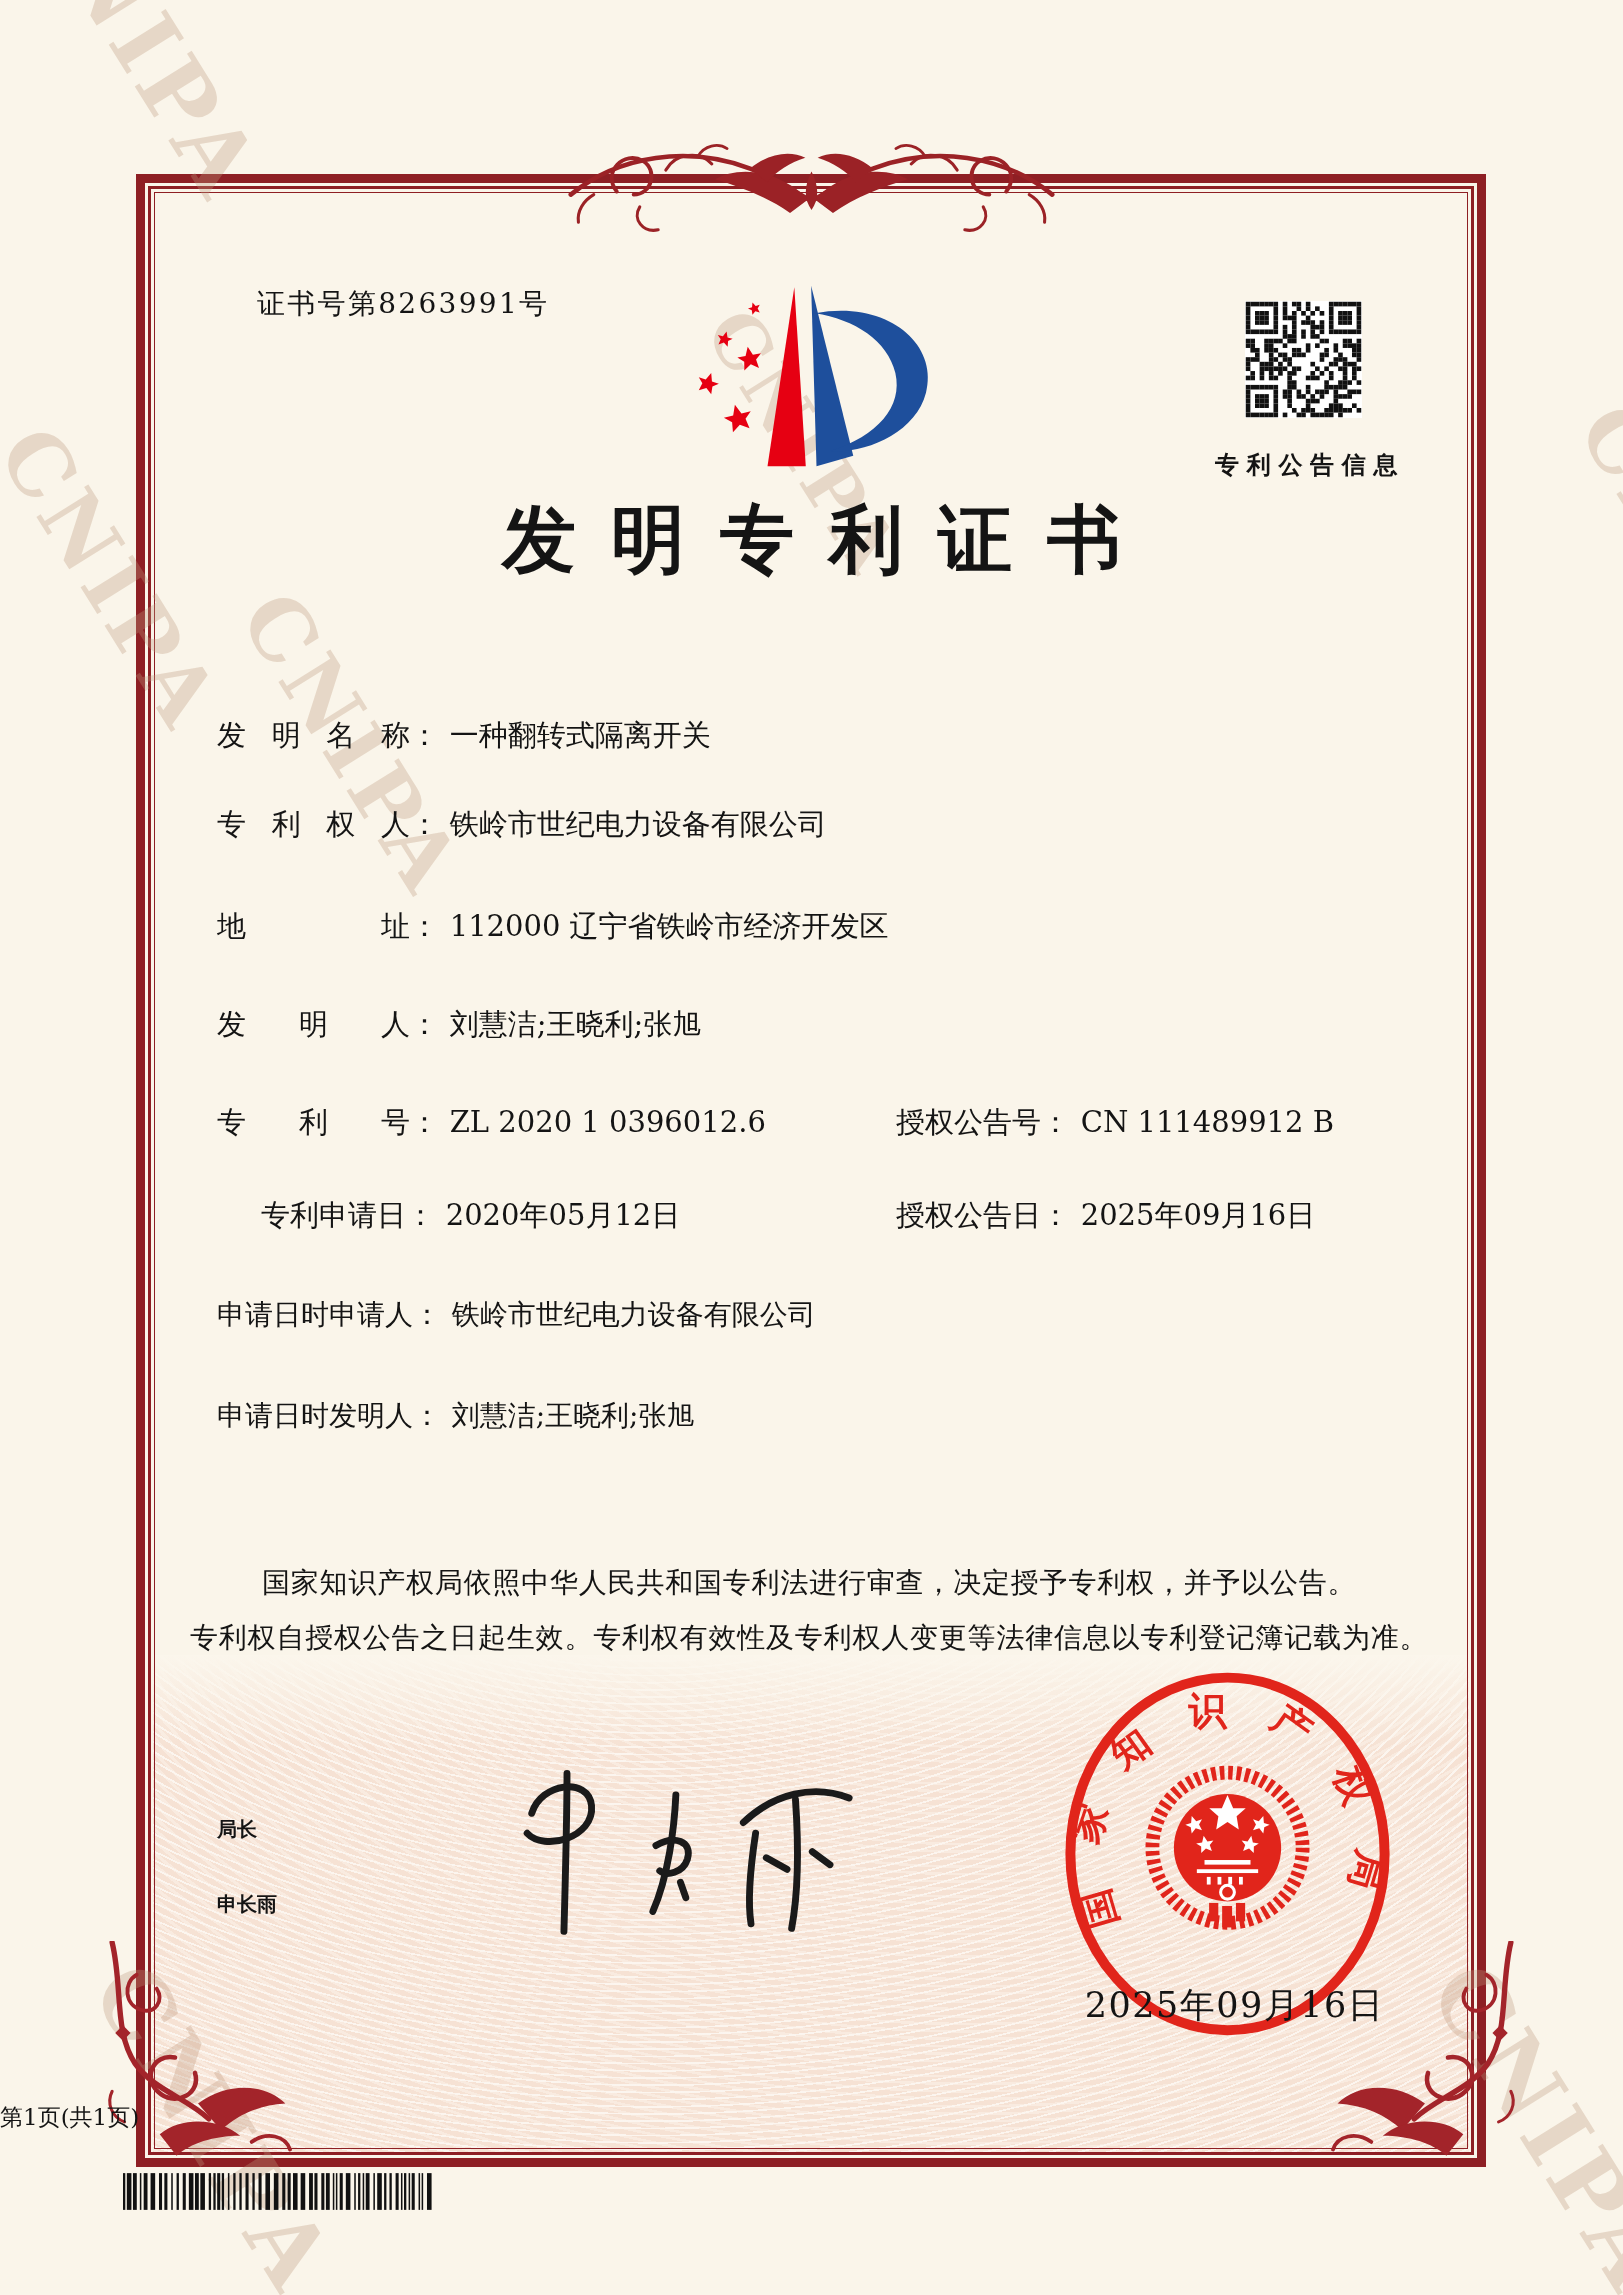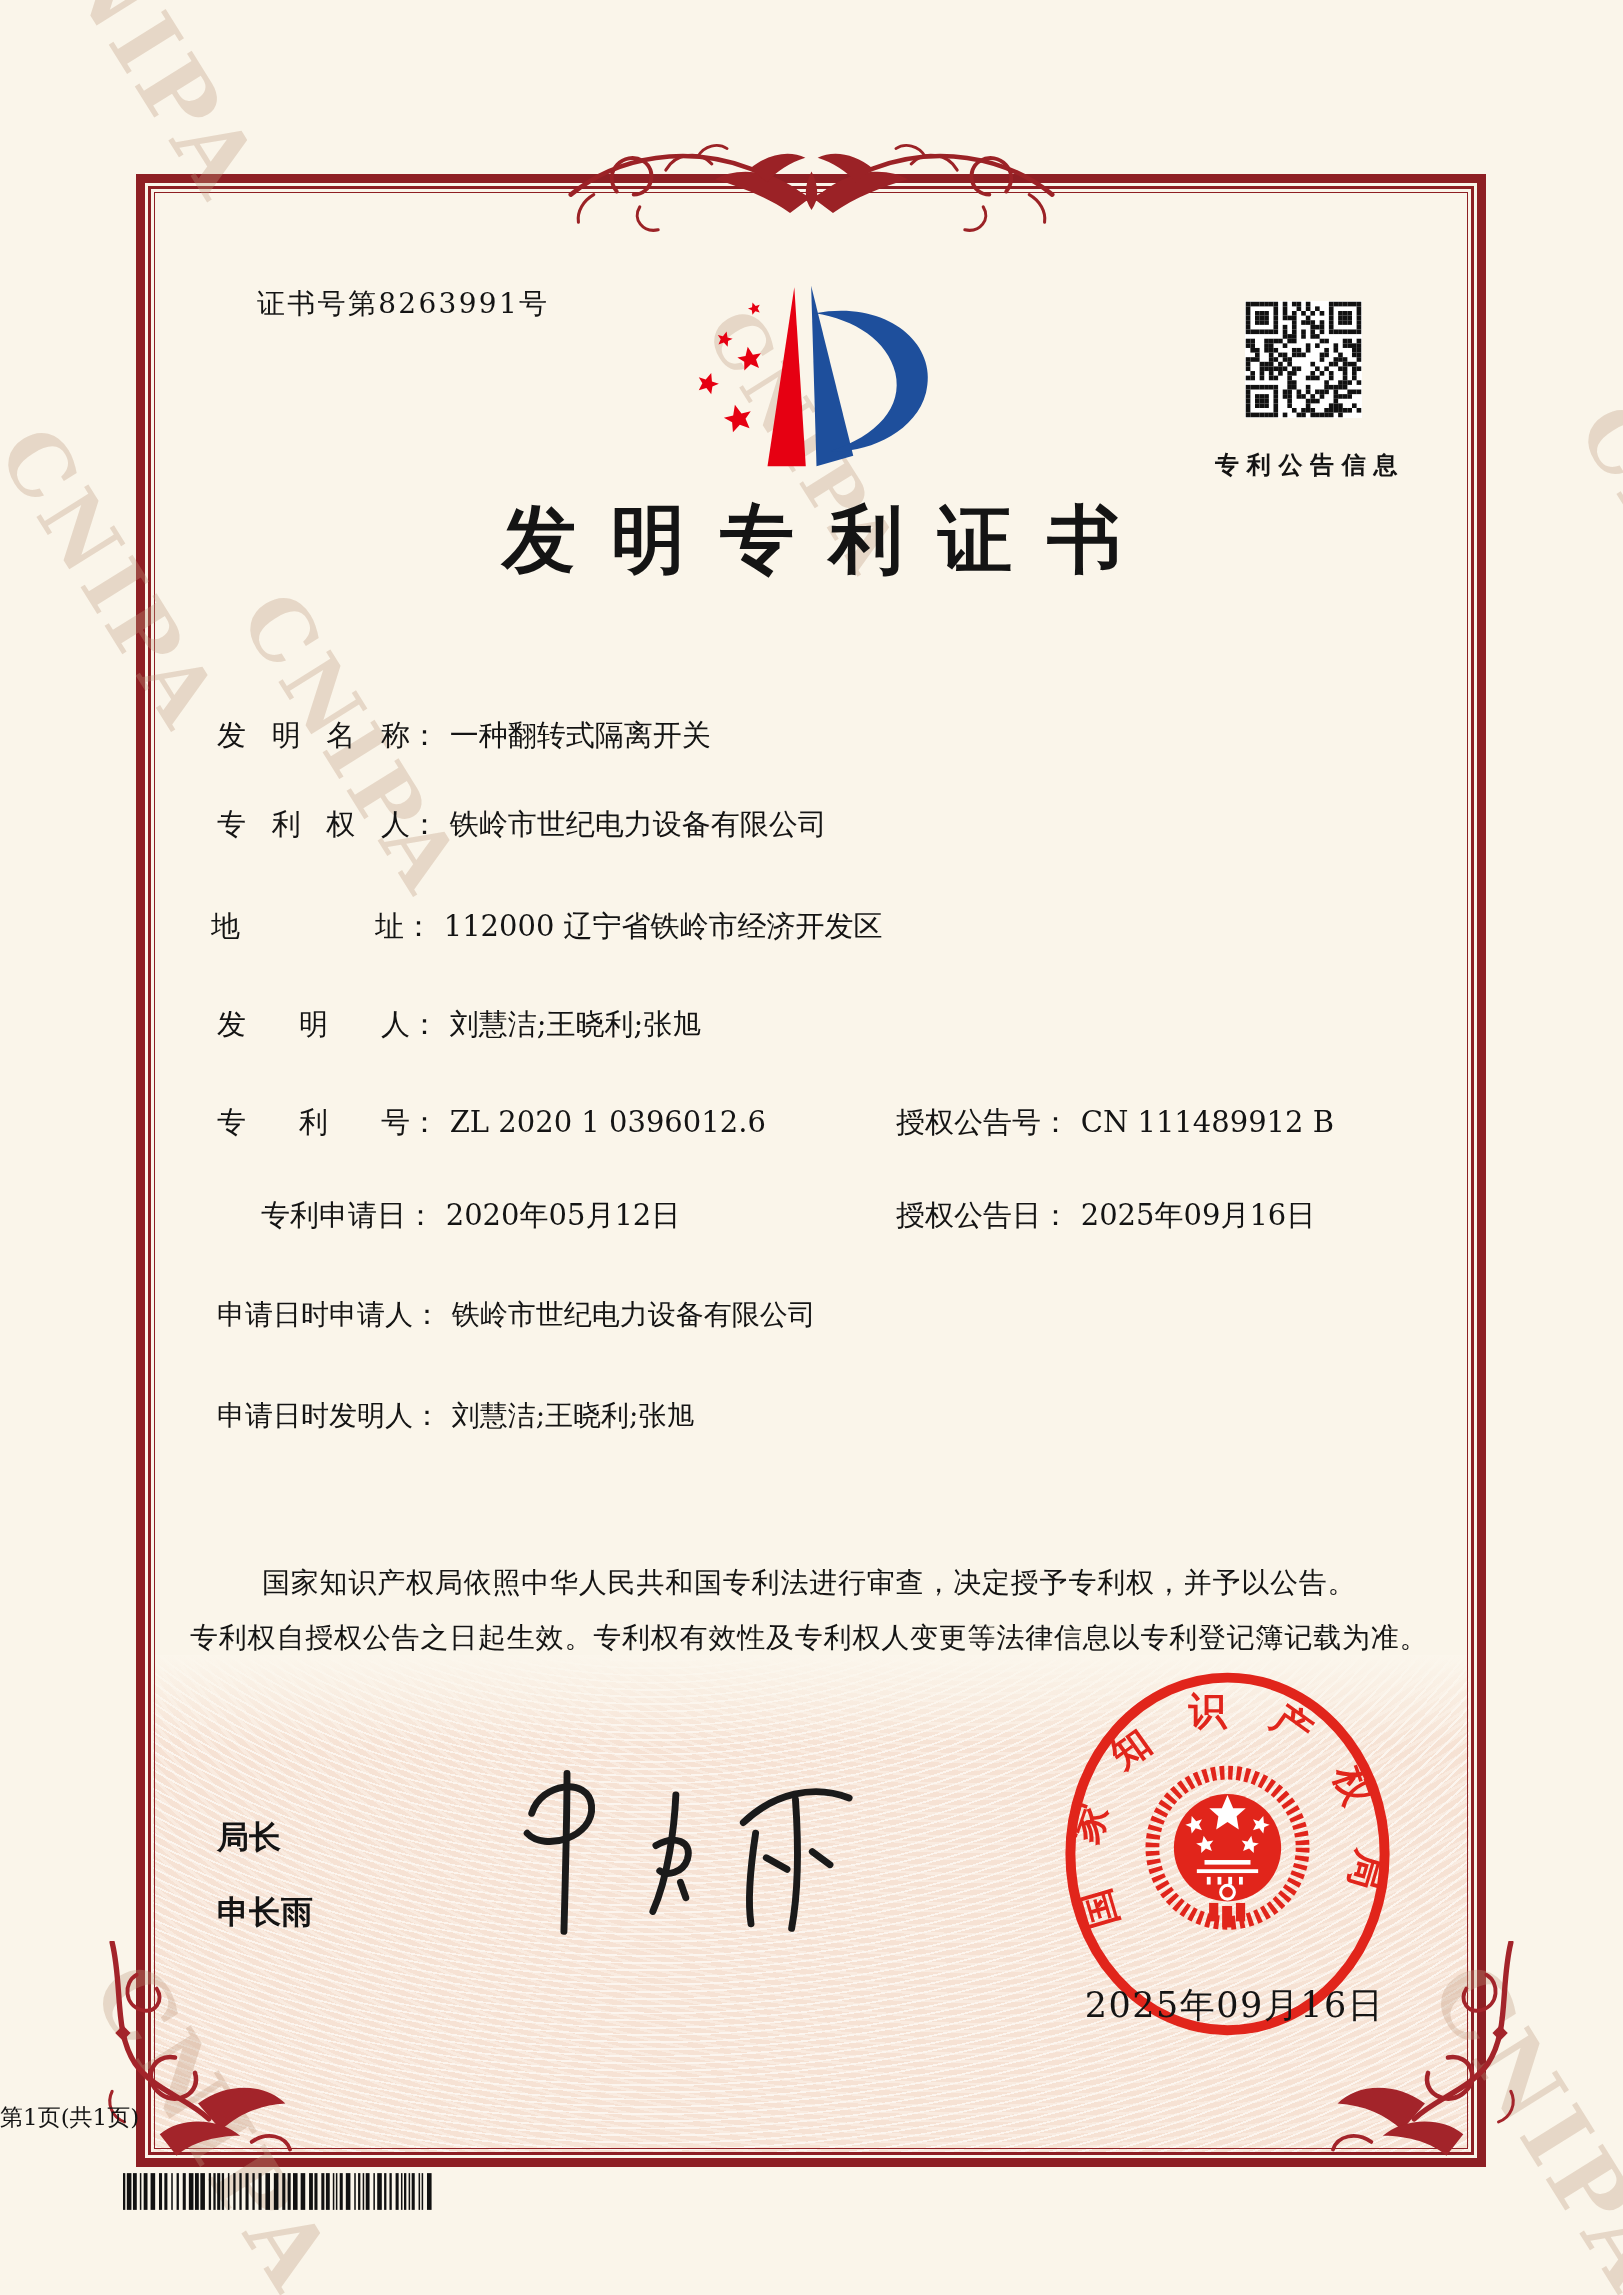--- a/index.html
+++ b/index.html
@@ -27,21 +27,21 @@
   .cert-no{left:217px;top:285px;font-size:28px;letter-spacing:2.3px;margin-left:40px;}
   .qr-label{left:1215px;top:449px;font-size:24px;letter-spacing:7.7px;font-weight:600;}
   .title{left:50%;top:491px;transform:translateX(-50%);padding-left:35px;
     font-size:74px;font-weight:700;letter-spacing:35px;white-space:nowrap;}
   .row{white-space:nowrap;font-size:29px;}
   .row .lbl{display:inline-block;width:193px;text-align:justify;text-align-last:justify;vertical-align:top;}
   .row .lbl-solid{display:inline-block;vertical-align:top;}
   .row .val{margin-left:10.7px;}
   .row-sm{font-size:28px;}
   .statement{font-size:28px;letter-spacing:0.8px;white-space:nowrap;}
-  .signoff{font-size:32px;font-weight:700;font-family:"DejaVu Sans","Liberation Sans",sans-serif;}
+  .signoff{font-size:20px;font-weight:700;font-family:"DejaVu Sans","Liberation Sans",sans-serif;}
   .seal-date{left:1066px;top:1982px;width:337px;text-align:center;font-size:35px;letter-spacing:1.5px;z-index:8;}
   .footer{left:0;top:2102px;width:1579px;text-align:left;font-size:23px;}
   .wm{position:absolute;font-weight:700;color:rgba(190,152,124,.32);
     transform:rotate(58deg);letter-spacing:6.1px;font-family:"DejaVu Serif",serif;z-index:0;}
   svg{display:block;}
 </style>
 </head>
 <body>
 
 <div class="abs waves"></div>
@@ -433,21 +433,21 @@
 <div class="abs qr-label" style="z-index:4;">专利公告信息</div>
 
 <div class="abs title" style="z-index:4;">发明专利证书</div>
 
 <div class="abs row" style="left:217px;top:673px;z-index:4;margin-top:43px;">
   <span class="lbl">发明名称</span><span>：</span><span class="val">一种翻转式隔离开关</span>
 </div>
 <div class="abs row" style="left:217px;top:805px;z-index:4;">
   <span class="lbl">专利权人</span><span>：</span><span class="val">铁岭市世纪电力设备有限公司</span>
 </div>
-<div class="abs row" style="left:211px;top:907px;z-index:4;">
+<div class="abs row" style="left:217px;top:907px;z-index:4;">
   <span class="lbl">地址</span><span>：</span><span class="val">112000 辽宁省铁岭市经济开发区</span>
 </div>
 <div class="abs row" style="left:217px;top:1005px;z-index:4;">
   <span class="lbl">发明人</span><span>：</span><span class="val">刘慧洁;王晓利;张旭</span>
 </div>
 <div class="abs row" style="left:217px;top:1103px;z-index:4;">
   <span class="lbl">专利号</span><span>：</span><span class="val">ZL 2020 1 0396012.6</span>
 </div>
 <div class="abs row" style="left:896px;top:1103px;z-index:4;">
   <span class="lbl-solid">授权公告号</span><span>：</span><span class="val">CN 111489912 B</span>

